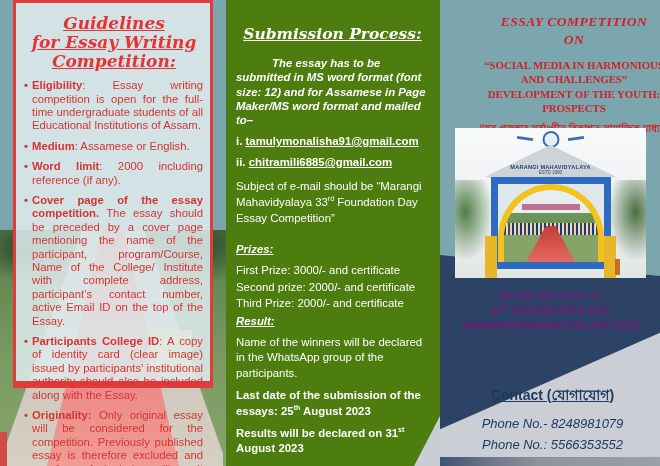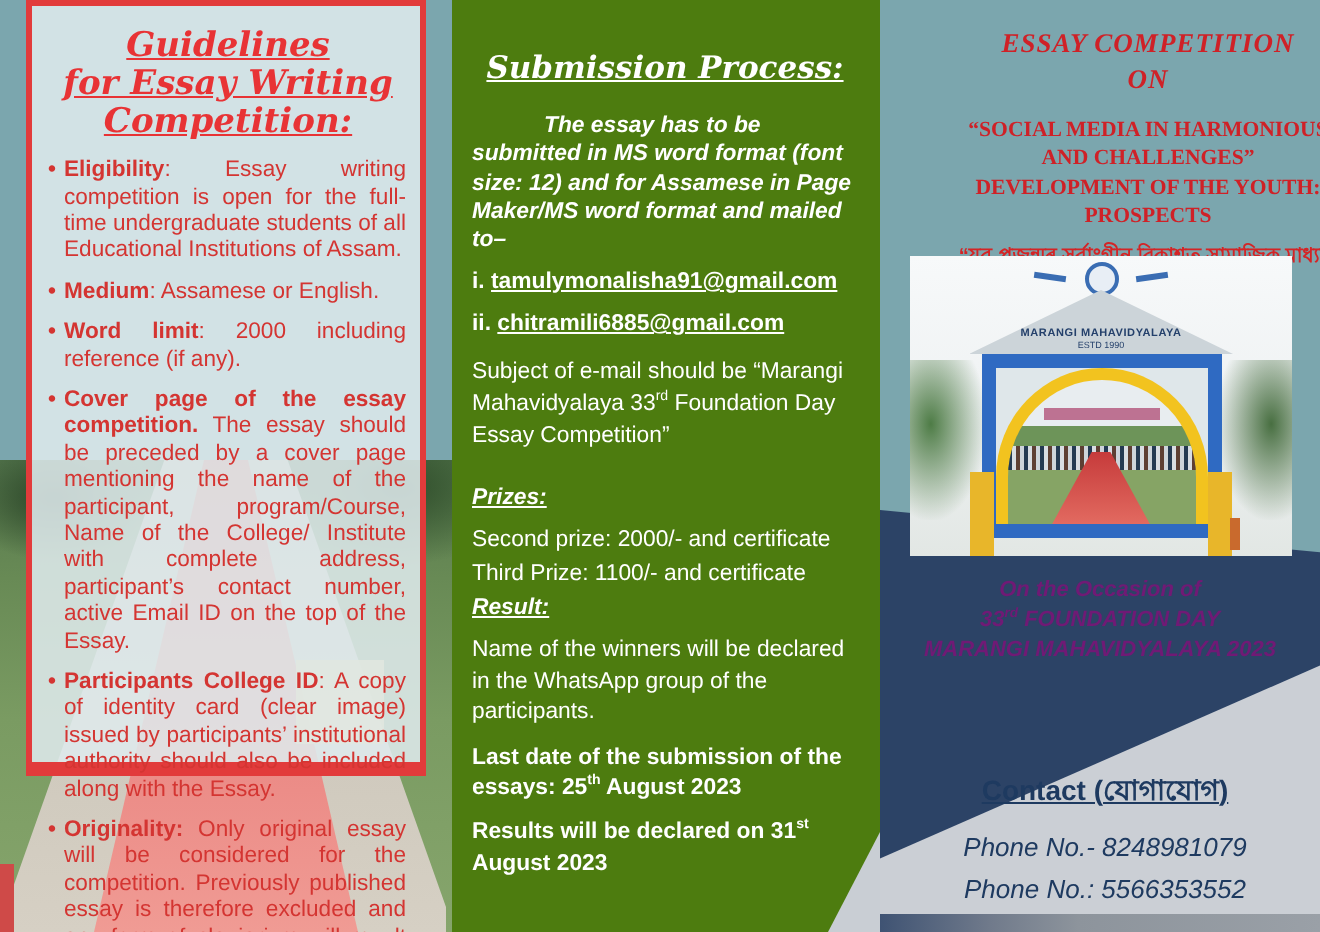--- a/index.html
+++ b/index.html
@@ -139,22 +139,23 @@
       <span>i.</span>
       <span class="addr">tamulymonalisha91@gmail.com</span>
     </div>
     <div class="mp-email">
       <span>ii.</span>
       <span class="addr">chitramili6885@gmail.com</span>
     </div>
     <p class="mp-subject"><span>Subject of e-mail should be “Marangi Mahavidyalaya 33</span><sup>rd</sup><span> Foundation Day Essay Competition”</span></p>
     <div class="mp-heading">Prizes:</div>
     <div class="mp-prizes">
+      <div>First Prize: 3000/- and certificate</div>
       <div>Second prize: 2000/- and certificate</div>
-      <div>Third Prize: 1100/- and certificate</div>
+      <div>Third Prize: 2000/- and certificate</div>
     </div>
     <div class="mp-heading tight">Result:</div>
     <p class="mp-para">Name of the winners will be declared in the WhatsApp group of the participants.</p>
     <p class="mp-para mp-bold"><span>Last date of the submission of the essays: 25</span><sup>th</sup><span> August 2023</span></p>
     <p class="mp-para mp-bold"><span>Results will be declared on 31</span><sup>st</sup><span> August 2023</span></p>
     <div class="mid-gray-corner"></div>
   </div>
 
   <div class="section-right">
     <div class="rp-navy"></div>

